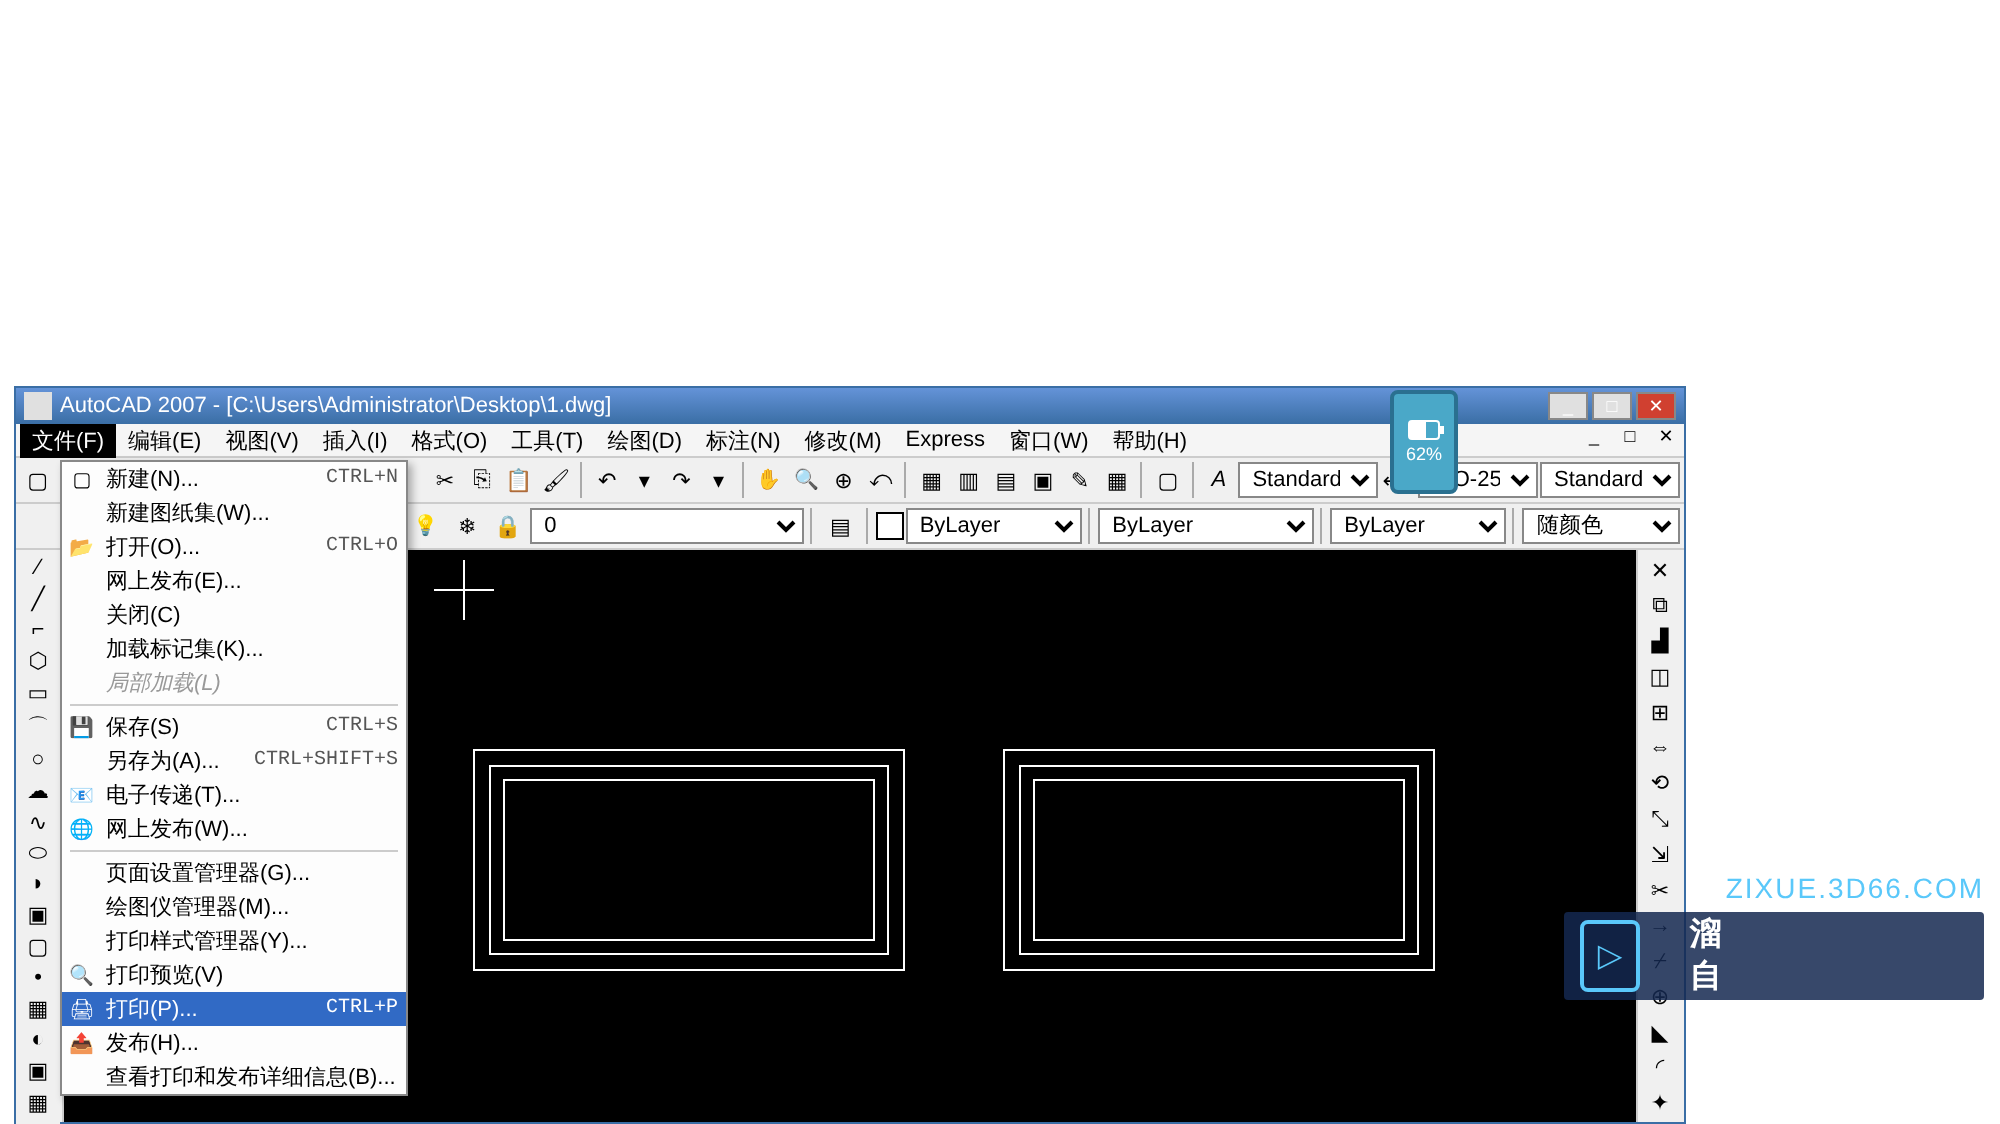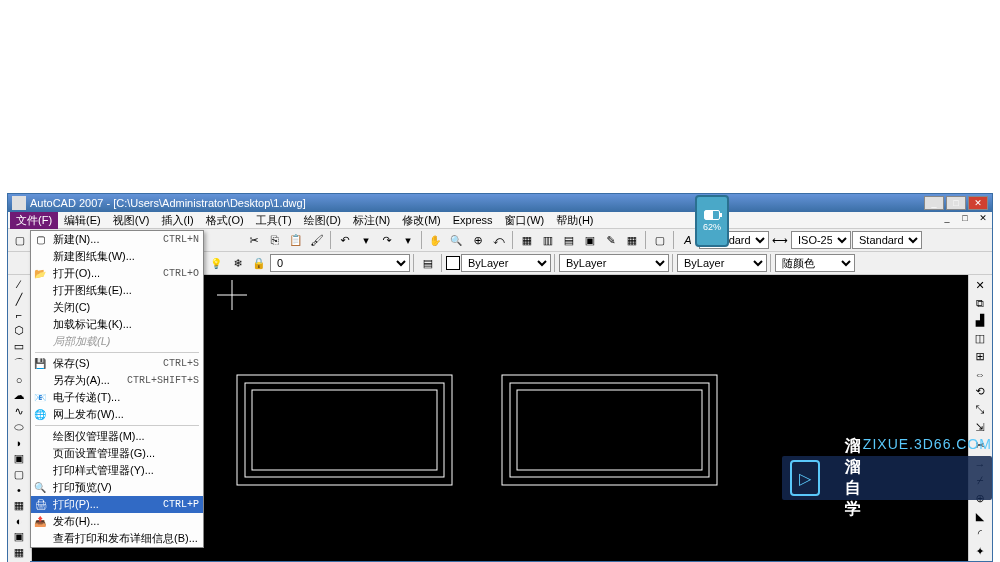--- a/index.html
+++ b/index.html
@@ -1,29 +1,29 @@
 <!DOCTYPE html>
 <html><head>
   <meta charset="utf-8">
   <style>
     * { margin: 0; padding: 0; box-sizing: border-box; font-family: "Microsoft YaHei", SimSun, Arial, sans-serif; }
     body { width: 1000px; height: 562px; background: #fff; overflow: hidden; position: relative; }
     
-    .app-window { position: absolute; top: 193px; left: 7px; width: 986px; height: 369px; border: 1px solid #3a6ea5; background: #f0f0f0; }
+    .app-window { position: absolute; top: 193px; left: 7px; width: 836px; height: 369px; border: 1px solid #3a6ea5; background: #f0f0f0; }
     
     .title-bar { height: 18px; background: linear-gradient(to bottom, #6493d8, #3a6ea5); color: #fff; font-size: 11px; display: flex; align-items: center; padding: 0 4px; }
     .title-bar-icon { width: 14px; height: 14px; background: #e0e0e0; margin-right: 4px; }
     .title-bar-text { flex: 1; }
     .title-bar-buttons { display: flex; gap: 2px; }
     .title-bar-btn { width: 20px; height: 14px; background: #e0e0e0; border: 1px solid #888; font-size: 9px; text-align: center; line-height: 12px; cursor: pointer; }
     .title-bar-btn.close { background: #d04030; color: #fff; }
     
     .menu-bar { height: 17px; background: #f5f5f5; display: flex; align-items: center; font-size: 11px; padding-left: 2px; border-bottom: 1px solid #ccc; }
     .menu-item { padding: 1px 6px; cursor: pointer; }
-    .menu-item.active { background: #701a75; color: #fff; }
+    .menu-item.active { background: #000000; color: #fff; }
     .menu-close-group { margin-left: auto; display: flex; }
     .menu-close-btn { width: 18px; height: 14px; font-size: 9px; text-align: center; cursor: pointer; }
     
     .toolbar-row { height: 23px; background: #f0f0f0; display: flex; align-items: center; padding: 1px 2px; border-bottom: 1px solid #ccc; gap: 1px; }
     .tb-btn { width: 20px; height: 20px; border: 1px solid transparent; background: #f0f0f0; display: inline-flex; align-items: center; justify-content: center; cursor: pointer; font-size: 11px; }
     .tb-sep { width: 2px; height: 18px; border-left: 1px solid #aaa; margin: 0 2px; }
     .tb-select { height: 18px; font-size: 11px; border: 1px solid #888; background: #fff; padding: 0 2px; }
     
     .workspace { position: relative; height: calc(100% - 81px); display: flex; }
     .left-toolbar { width: 24px; background: #f0f0f0; display: flex; flex-direction: column; padding-top: 2px; border-right: 1px solid #ccc; }
@@ -251,21 +251,21 @@
         <span class="dd-icon"></span>
         <span class="dd-label">新建图纸集(W)...</span>
       </div>
       <div class="dd-item">
         <span class="dd-icon">📂</span>
         <span class="dd-label">打开(O)...</span>
         <span class="dd-shortcut">CTRL+O</span>
       </div>
       <div class="dd-item">
         <span class="dd-icon"></span>
-        <span class="dd-label">打开图纸集(E)...</span>
+        <span class="dd-label">网上发布(E)...</span>
       </div>
       <div class="dd-item">
         <span class="dd-icon"></span>
         <span class="dd-label">关闭(C)</span>
       </div>
       <div class="dd-item">
         <span class="dd-icon"></span>
         <span class="dd-label">加载标记集(K)...</span>
       </div>
       <div class="dd-item disabled">
@@ -287,25 +287,25 @@
         <span class="dd-icon">📧</span>
         <span class="dd-label">电子传递(T)...</span>
       </div>
       <div class="dd-item">
         <span class="dd-icon">🌐</span>
         <span class="dd-label">网上发布(W)...</span>
       </div>
       <div class="dd-sep"></div>
       <div class="dd-item">
         <span class="dd-icon"></span>
+        <span class="dd-label">页面设置管理器(G)...</span>
+      </div>
+      <div class="dd-item">
+        <span class="dd-icon"></span>
         <span class="dd-label">绘图仪管理器(M)...</span>
-      </div>
-      <div class="dd-item">
-        <span class="dd-icon"></span>
-        <span class="dd-label">页面设置管理器(G)...</span>
       </div>
       <div class="dd-item">
         <span class="dd-icon"></span>
         <span class="dd-label">打印样式管理器(Y)...</span>
       </div>
       <div class="dd-item">
         <span class="dd-icon">🔍</span>
         <span class="dd-label">打印预览(V)</span>
       </div>
       <div class="dd-item highlighted">

